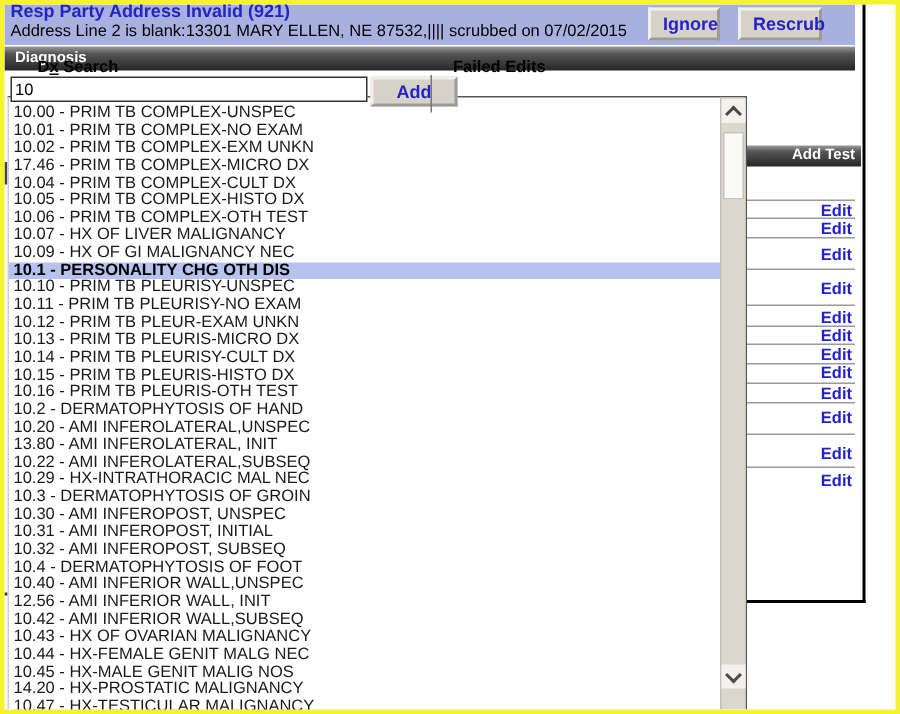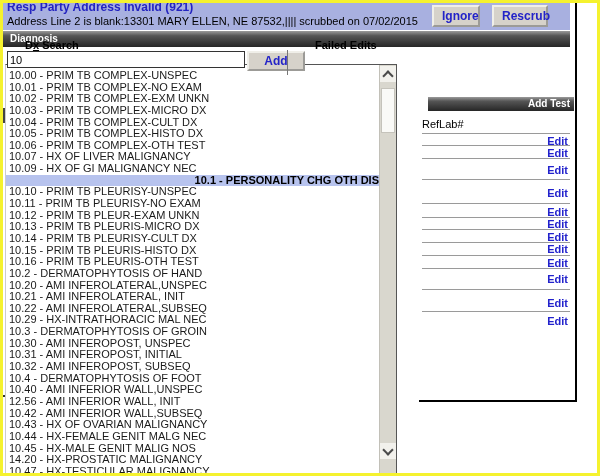--- a/index.html
+++ b/index.html
@@ -27,21 +27,21 @@
   
   .section-bar{
     background:linear-gradient(180deg,#9a9a9a 0%,#555 30%,#262626 100%);
     color:#fff;font-size:10px;font-weight:bold;
   }
   .diagnosis-bar{left:0;top:28px;width:567px;height:16px;line-height:16px;padding-left:7px;box-sizing:border-box;}
   .addtest-bar{left:425px;top:94px;width:146px;height:14px;line-height:14px;text-align:right;padding-right:4px;box-sizing:border-box;}
   
   .dx-label{left:22px;top:36px;font-size:11px;font-weight:bold;color:#000;}
   .dx-label u{text-decoration:underline;}
-  .failed-edits{left:312px;top:36px;font-size:11px;font-weight:bold;color:#000;}
+  .failed-edits{left:299px;top:36px;font-size:11px;font-weight:bold;color:#000;}
   .dx-input{
     left:4px;top:48px;width:232px;height:15px;
     border:1px solid #333;background:#fff;
     font-family:"Liberation Sans",sans-serif;font-size:11px;color:#000;
     padding:0 2px;z-index:6;
   }
   .add-btn{
     left:244px;top:48px;width:58px;height:20px;
     background:#d6d2ca;border:2px outset #f0efe9;
     font-family:"Liberation Sans",sans-serif;
@@ -53,30 +53,30 @@
   .reflab{left:419px;top:115px;width:142px;text-align:left;font-size:11px;color:#000;}
   .row-line{left:419px;width:148px;height:1px;background:#9a9a9a;}
   .edit-link{
     left:419px;width:146px;text-align:right;
     font-size:11px;font-weight:bold;color:var(--link,#2222cc);cursor:pointer;
   }
   .frame-right{left:572px;top:0;width:2px;height:399px;background:#000;}
   .frame-bottom{left:416px;top:397px;width:158px;height:2px;background:#000;}
   
   .dropdown{
-    left:2px;top:61px;width:392px;height:409px;
+    left:2px;top:61px;width:493px;height:409px;
     background:#fff;border:1px solid #555;border-left:1px solid #ccc;border-bottom:none;
     box-sizing:border-box;z-index:5;
   }
   .dd-items{position:absolute;left:0;top:0;right:17px;padding-top:5px;}
   .li{
     height:11.65px;line-height:11.65px;font-size:11px;color:#1a1a1a;
     padding-left:3px;white-space:nowrap;overflow:hidden;cursor:default;
   }
-  .li.selected{background:var(--highlight_bg,#b7c3ee);font-weight:bold;color:#000;text-align:right;}
+  .li.selected{background:var(--highlight_bg,#b7c3ee);font-weight:bold;color:#000;}
   
   .scrollbar{position:absolute;top:0;right:0;width:17px;height:100%;background:#d9d7ce;border-left:1px solid #c2c0b8;box-sizing:border-box;}
   .sb-btn{position:absolute;left:0;width:16px;height:16px;background:#f2f1ec;display:flex;align-items:center;justify-content:center;cursor:pointer;}
   .sb-up{top:1px;}
   .sb-down{top:378px;}
   .sb-thumb{position:absolute;left:1px;top:23px;width:14px;height:45px;background:#fafaf7;border:1px solid #c5c3bb;box-sizing:border-box;cursor:pointer;}
   .chev{width:6px;height:6px;border-style:solid;border-color:#4a4a4a;border-width:2px 0 0 2px;}
   .chev.up{transform:rotate(45deg);margin-top:3px;}
   .chev.down{transform:rotate(225deg);margin-bottom:3px;}
   
@@ -134,37 +134,37 @@
 
   <input class="abs dx-input" value="10" style="">
   <button class="abs add-btn">Add</button>
   <div class="abs divider-v"></div>
 
   <div class="abs dropdown">
     <div class="dd-items" id="dx-items">
         <div class="li">10.00 - PRIM TB COMPLEX-UNSPEC</div>
         <div class="li">10.01 - PRIM TB COMPLEX-NO EXAM</div>
         <div class="li">10.02 - PRIM TB COMPLEX-EXM UNKN</div>
-        <div class="li">10.03 - PRIM TB COMPLEX-MICRO DX</div>
+        <div class="li">17.46 - PRIM TB COMPLEX-MICRO DX</div>
         <div class="li">10.04 - PRIM TB COMPLEX-CULT DX</div>
         <div class="li">10.05 - PRIM TB COMPLEX-HISTO DX</div>
         <div class="li">10.06 - PRIM TB COMPLEX-OTH TEST</div>
         <div class="li">10.07 - HX OF LIVER MALIGNANCY</div>
         <div class="li">10.09 - HX OF GI MALIGNANCY NEC</div>
         <div class="li selected">10.1 - PERSONALITY CHG OTH DIS</div>
         <div class="li">10.10 - PRIM TB PLEURISY-UNSPEC</div>
         <div class="li">10.11 - PRIM TB PLEURISY-NO EXAM</div>
         <div class="li">10.12 - PRIM TB PLEUR-EXAM UNKN</div>
         <div class="li">10.13 - PRIM TB PLEURIS-MICRO DX</div>
         <div class="li">10.14 - PRIM TB PLEURISY-CULT DX</div>
         <div class="li">10.15 - PRIM TB PLEURIS-HISTO DX</div>
         <div class="li">10.16 - PRIM TB PLEURIS-OTH TEST</div>
         <div class="li">10.2 - DERMATOPHYTOSIS OF HAND</div>
         <div class="li">10.20 - AMI INFEROLATERAL,UNSPEC</div>
-        <div class="li">10.21 - AMI INFEROLATERAL, INIT</div>
+        <div class="li">13.80 - AMI INFEROLATERAL, INIT</div>
         <div class="li">10.22 - AMI INFEROLATERAL,SUBSEQ</div>
         <div class="li">10.29 - HX-INTRATHORACIC MAL NEC</div>
         <div class="li">10.3 - DERMATOPHYTOSIS OF GROIN</div>
         <div class="li">10.30 - AMI INFEROPOST, UNSPEC</div>
         <div class="li">10.31 - AMI INFEROPOST, INITIAL</div>
         <div class="li">10.32 - AMI INFEROPOST, SUBSEQ</div>
         <div class="li">10.4 - DERMATOPHYTOSIS OF FOOT</div>
         <div class="li">10.40 - AMI INFERIOR WALL,UNSPEC</div>
         <div class="li">12.56 - AMI INFERIOR WALL, INIT</div>
         <div class="li">10.42 - AMI INFERIOR WALL,SUBSEQ</div>

